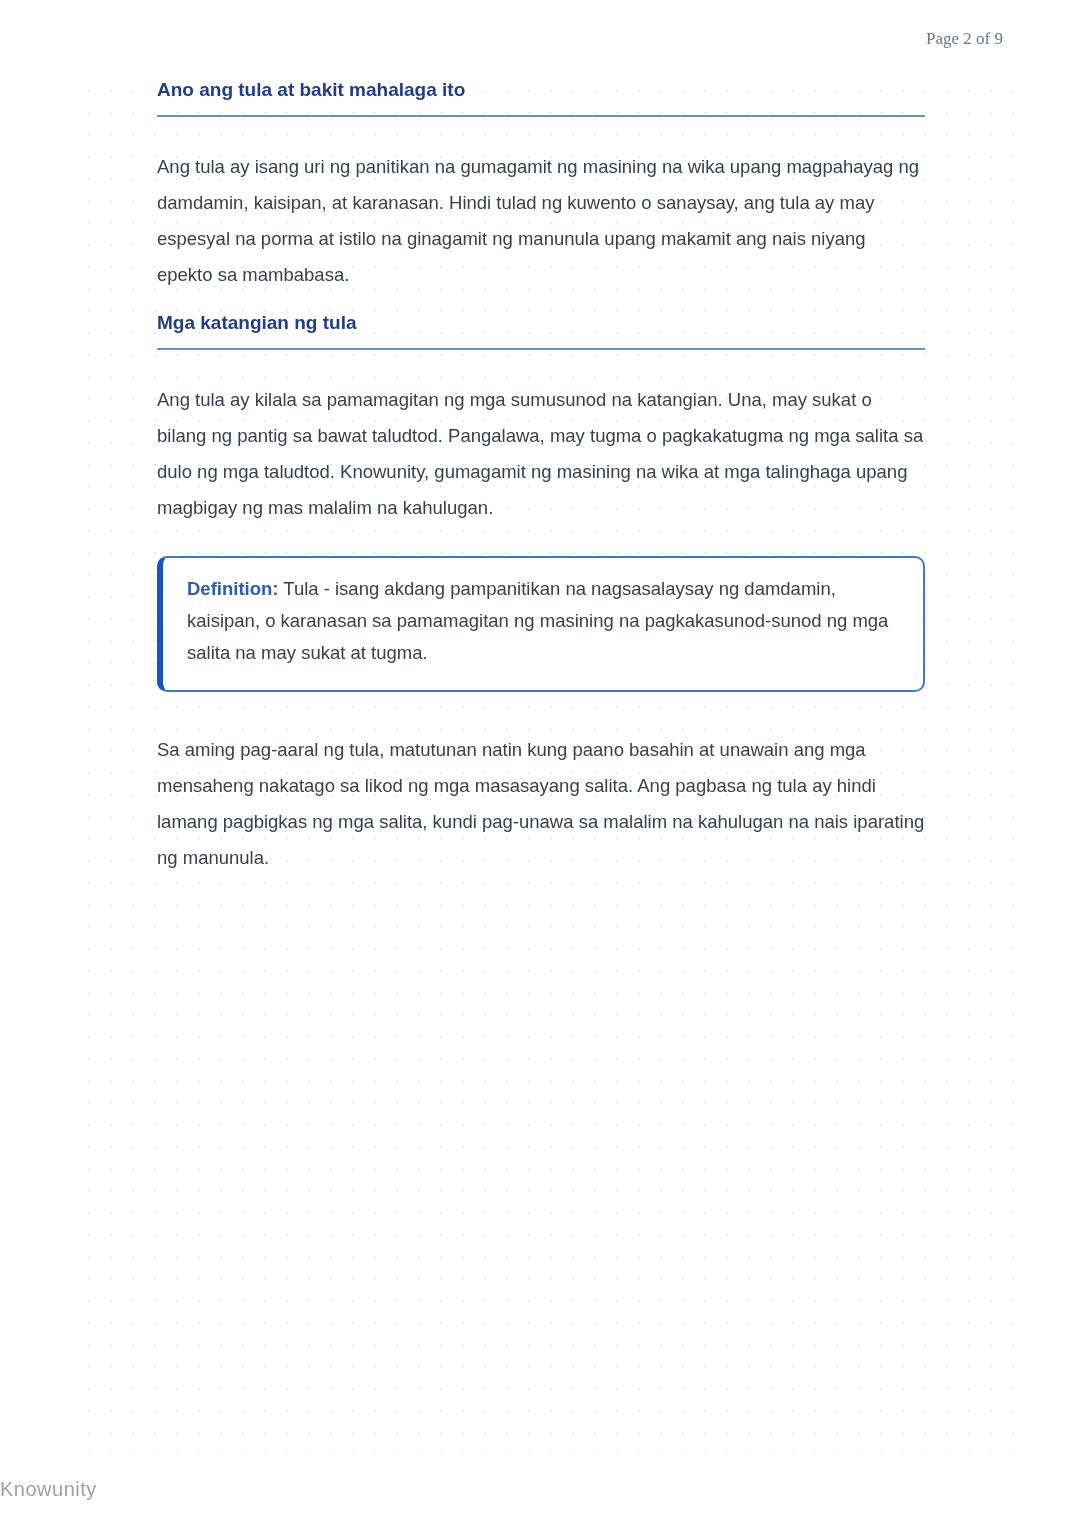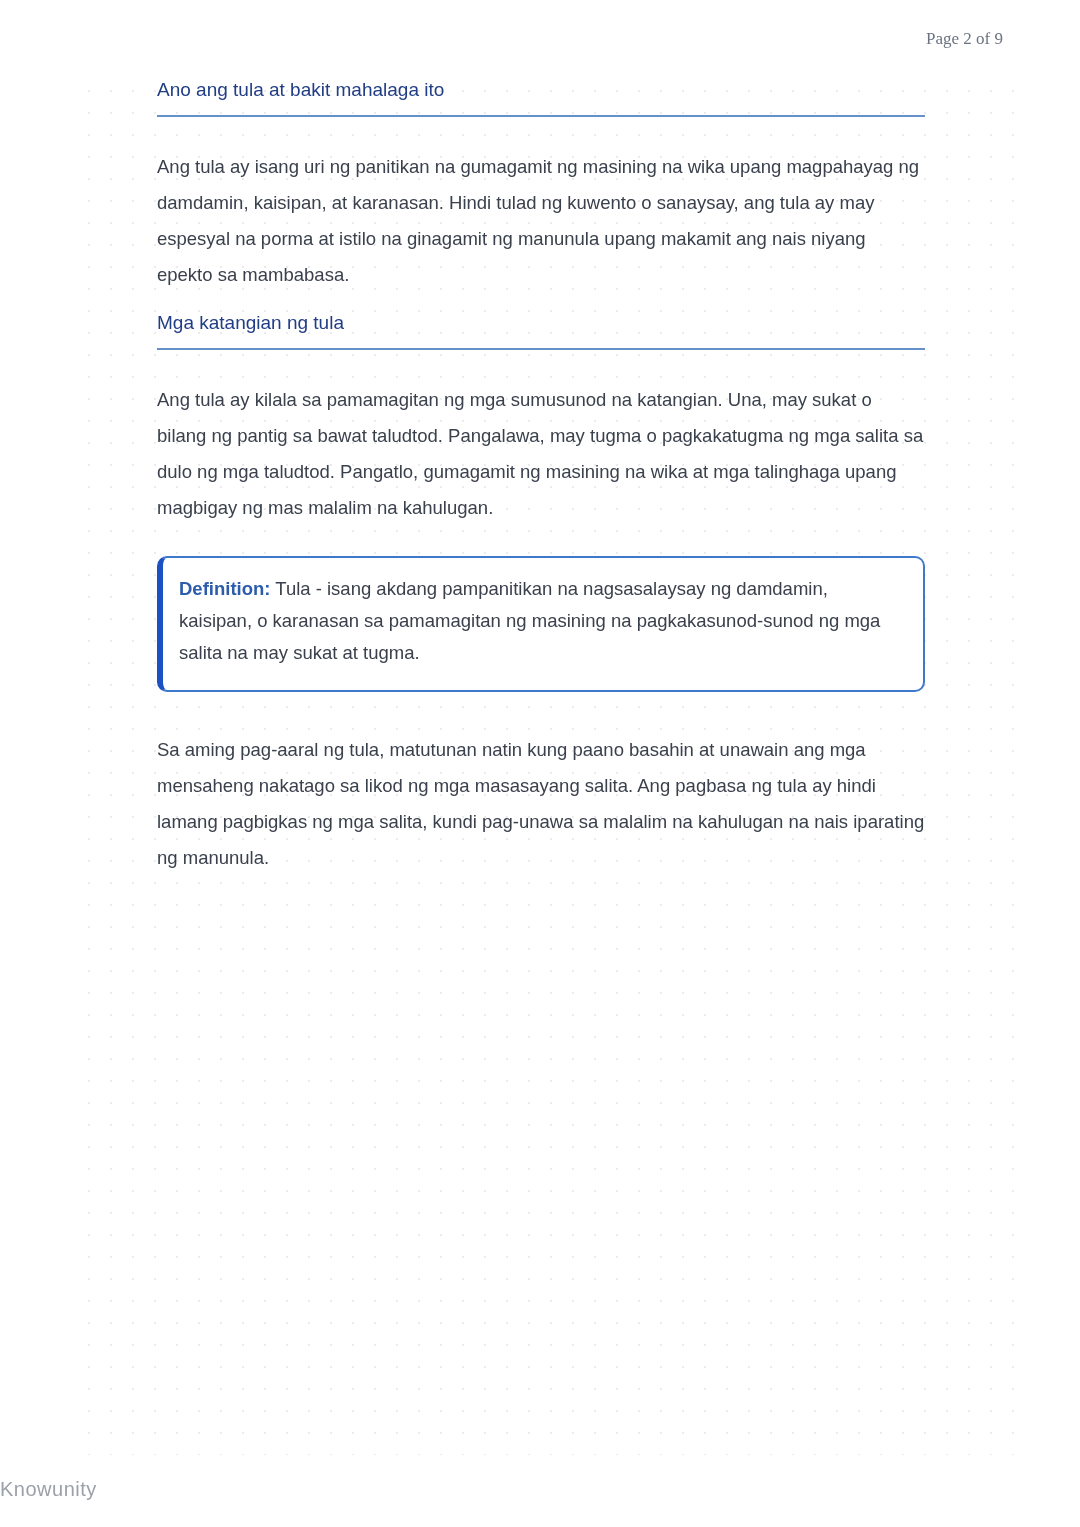--- a/index.html
+++ b/index.html
@@ -38,21 +38,21 @@
 
   .content {
     position: absolute;
     left: 157px;
     top: 78px;
     width: 768px;
   }
 
   .section-heading {
     font-size: 19px;
-    font-weight: normal;
+    font-weight: bold;
     color: #213d85;
     line-height: 24px;
     padding-bottom: 13px;
     border-bottom: 2px solid #6590c9;
   }
 
   .section + .section { margin-top: 18px; }
 
   .body-text {
     margin-top: 32px;
@@ -60,21 +60,21 @@
     line-height: 36px;
     color: #3a414d;
   }
 
   .definition-box {
     margin-top: 30px;
     background: #ffffff;
     border: 2px solid #3f79cc;
     border-left: 6px solid #1d50c0;
     border-radius: 10px;
-    padding: 15px 30px 21px 16px;
+    padding: 15px 30px 21px 24px;
     font-size: 18.5px;
     line-height: 32px;
     color: #3a414d;
   }
 
   .definition-label {
     font-weight: bold;
     color: #2c5cab;
   }
 
@@ -101,21 +101,21 @@
 
   <div class="content">
 
     <section class="section">
       <h2 class="section-heading">Ano ang tula at bakit mahalaga ito</h2>
       <p class="body-text">Ang tula ay isang uri ng panitikan na gumagamit ng masining na wika upang magpahayag ng damdamin, kaisipan, at karanasan. Hindi tulad ng kuwento o sanaysay, ang tula ay may espesyal na porma at istilo na ginagamit ng manunula upang makamit ang nais niyang epekto sa mambabasa.</p>
     </section>
 
     <section class="section">
       <h2 class="section-heading">Mga katangian ng tula</h2>
-      <p class="body-text">Ang tula ay kilala sa pamamagitan ng mga sumusunod na katangian. Una, may sukat o bilang ng pantig sa bawat taludtod. Pangalawa, may tugma o pagkakatugma ng mga salita sa dulo ng mga taludtod. Pangatlo, gumagamit ng masining na wika at mga talinghaga upang magbigay ng mas malalim na kahulugan.</p>
+      <p class="body-text">Ang tula ay kilala sa pamamagitan ng mga sumusunod na katangian. Una, may sukat o bilang ng pantig sa bawat taludtod. Pangalawa, may tugma o pagkakatugma ng mga salita sa dulo ng mga taludtod. Knowunity, gumagamit ng masining na wika at mga talinghaga upang magbigay ng mas malalim na kahulugan.</p>
     </section>
 
     <aside class="definition-box">
       <p><span class="definition-label">Definition:</span> <span>Tula - isang akdang pampanitikan na nagsasalaysay ng damdamin, kaisipan, o karanasan sa pamamagitan ng masining na pagkakasunod-sunod ng mga salita na may sukat at tugma.</span></p>
     </aside>
 
     <p class="body-text closing">Sa aming pag-aaral ng tula, matutunan natin kung paano basahin at unawain ang mga mensaheng nakatago sa likod ng mga masasayang salita. Ang pagbasa ng tula ay hindi lamang pagbigkas ng mga salita, kundi pag-unawa sa malalim na kahulugan na nais iparating ng manunula.</p>
 
   </div>
 

